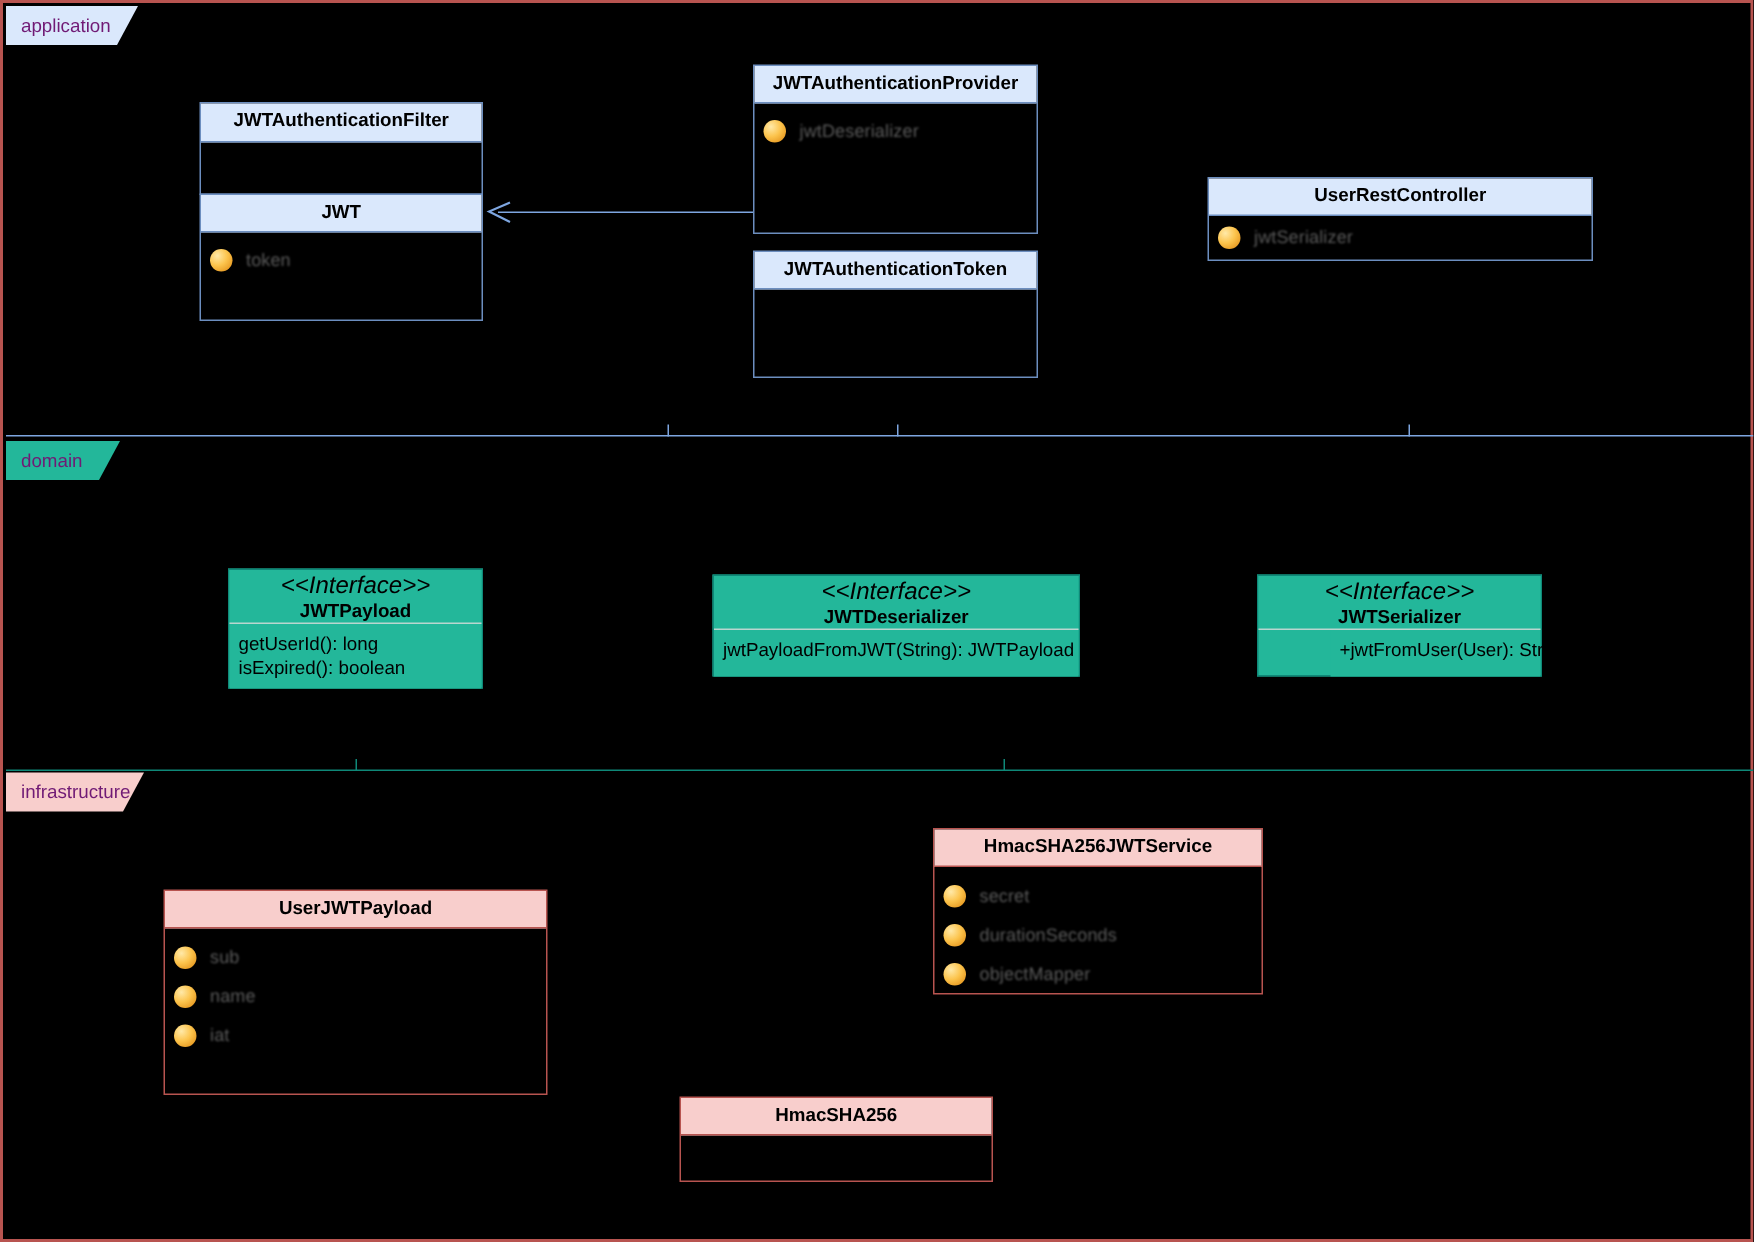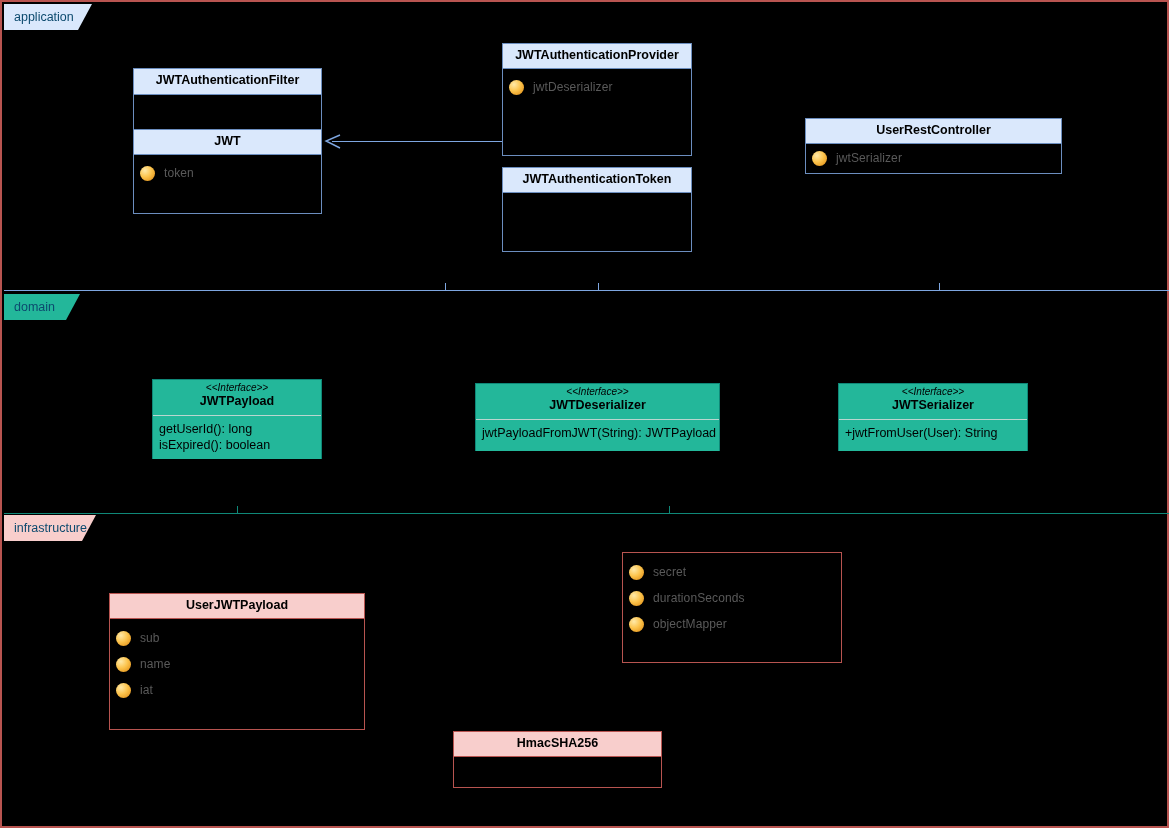--- a/index.html
+++ b/index.html
@@ -24,21 +24,21 @@
     box-sizing: border-box;
   }
 
   
   .pkg-tab {
     position: absolute;
     height: 26px;
     line-height: 26px;
     padding: 0 10px;
     font-size: 12.5px;
-    color: #0c4a6e;
+    color: #701a75;
     white-space: nowrap;
     box-sizing: border-box;
   }
   .pkg-tab .tab-label {
     position: relative;
     z-index: 1;
   }
   .pkg-blue  { background: #dae8fc; }
   .pkg-green { background: #23b79a; }
   .pkg-pink  { background: #f8cecc; }
@@ -85,21 +85,21 @@
     color: #000000;
     padding: 4px 2px;
     border-bottom-width: 1px;
     border-bottom-style: solid;
     line-height: 1.15;
   }
   .uml .uml-stereo {
     display: block;
     font-style: italic;
     font-weight: normal;
-    font-size: 10px;
+    font-size: 16px;
   }
   .uml .uml-body {
     box-sizing: border-box;
     padding: 5px 6px;
     font-size: 12px;
     color: #000000;
   }
 
   
   .uml.blue { border-color: #6c8ebf; }
@@ -243,21 +243,21 @@
     <div class="uml-body" style="height:31px;">
       <div class="op-line">jwtPayloadFromJWT(String): JWTPayload</div>
     </div>
   </div>
 
   <div class="uml green" style="left:836px; top:381px; width:190px; height:68px;">
     <div class="uml-header" style="height:36px; padding-top:2px;">
       <span class="uml-stereo">&lt;&lt;Interface&gt;&gt;</span>
       <span>JWTSerializer</span>
     </div>
-    <div class="uml-body" style="height:31px;">
+    <div class="uml-body" style="height:31px;margin-left:48px;">
       <div class="op-line">+jwtFromUser(User): String</div>
     </div>
   </div>
 
   <div class="uml pink" style="left:107px; top:591px; width:256px; height:137px;">
     <div class="uml-header" style="height:25px;">UserJWTPayload</div>
     <div class="uml-body" style="height:111px; padding-top:6px;">
       <div class="attr-row">
         <span class="attr-icon"></span>
         <span class="attr-label">sub</span>
@@ -267,20 +267,21 @@
         <span class="attr-label">name</span>
       </div>
       <div class="attr-row">
         <span class="attr-icon"></span>
         <span class="attr-label">iat</span>
       </div>
     </div>
   </div>
 
   <div class="uml pink" style="left:620px; top:550px; width:220px; height:111px;">
+    <div class="uml-header" style="height:25px;">HmacSHA256JWTService</div>
     <div class="uml-body" style="height:85px; padding-top:6px;">
       <div class="attr-row">
         <span class="attr-icon"></span>
         <span class="attr-label">secret</span>
       </div>
       <div class="attr-row">
         <span class="attr-icon"></span>
         <span class="attr-label">durationSeconds</span>
       </div>
       <div class="attr-row">

